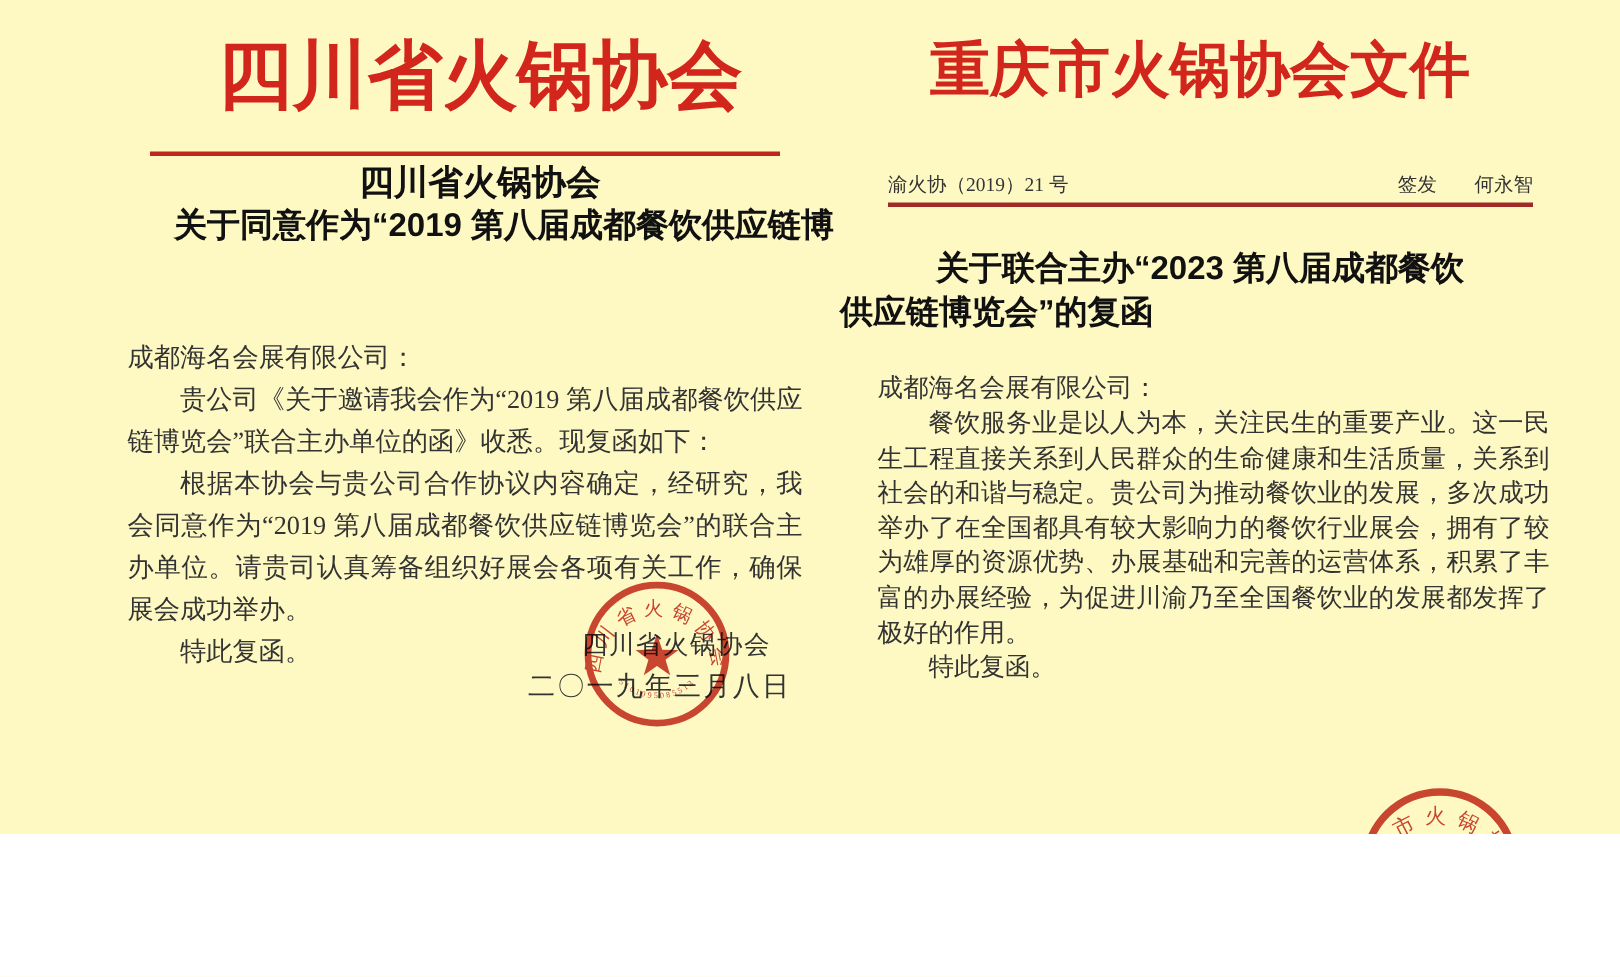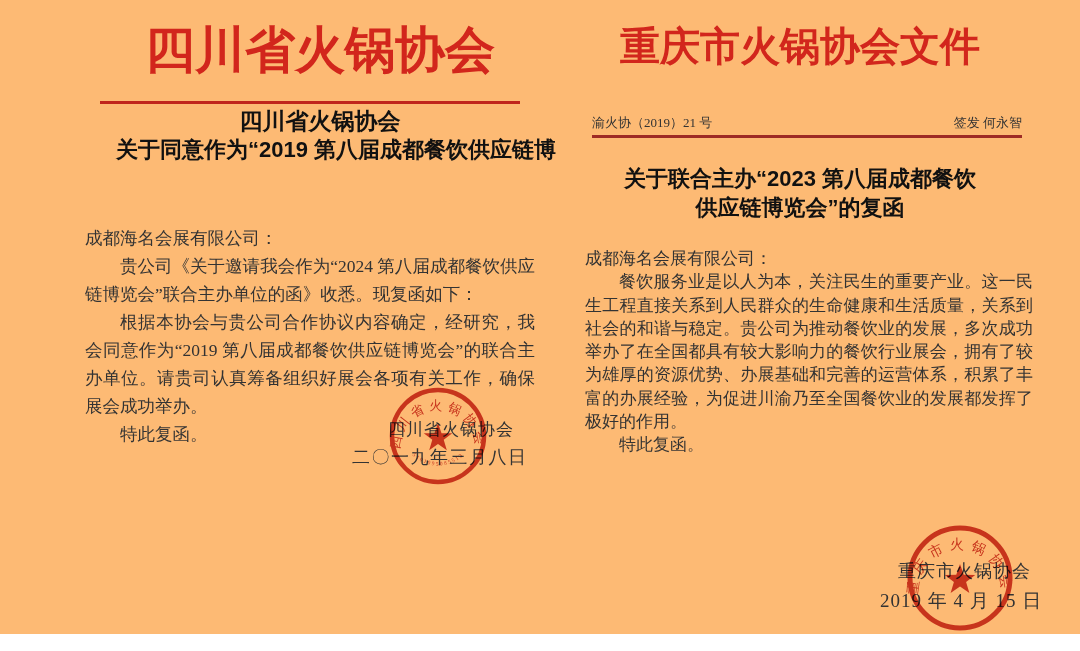--- a/index.html
+++ b/index.html
@@ -4,21 +4,21 @@
 <style>
   :root{
     --red:#d2261c;
     --rule-red-left:#c0251c;
     --rule-red-right:#9e2b25;
     --seal-red:#c5372c;
     --ink:#2b2b2b;
   }
   html,body{margin:0;padding:0;background:#ffffff;}
   #stage{
-    position:relative;width:1080px;height:634px;background:#fdba74;
+    position:relative;width:1080px;height:556px;background:#fef9c3;
     overflow:hidden;font-family:"Liberation Serif", serif;color:var(--ink);text-decoration:underline;
   }
   .abs{position:absolute;}
   
   .l-header{
     left:80px;top:14px;width:480px;text-align:center;
     font-family:"Liberation Serif", serif;font-weight:900;
     font-size:50px;line-height:72px;color:var(--red);letter-spacing:0px;
     white-space:nowrap;
   }
@@ -52,28 +52,28 @@
   .r-header{
     left:560px;top:10px;width:480px;text-align:center;
     font-family:"Liberation Serif", serif;font-weight:900;
     font-size:40px;line-height:74px;color:var(--red);letter-spacing:0px;white-space:nowrap;
   }
   .r-docnum{
     left:592px;top:114px;width:430px;display:flex;justify-content:space-between;align-items:baseline;
     font-size:13px;color:#333;
   }
   .r-issuer span{display:inline-block;}
-  .r-issuer .name{}
+  .r-issuer .name{margin-left:22px;}
   .r-rule{left:592px;top:135px;width:430px;height:3px;background:var(--rule-red-right);}
   .r-title1{
     left:560px;top:164px;width:480px;text-align:center;
     font-family:"Liberation Sans", sans-serif;font-weight:bold;font-size:22px;line-height:29px;color:#111;
   }
   .r-title2{
-    left:560px;top:193px;width:480px;text-align:center;
+    left:560px;top:193px;width:480px;
     font-family:"Liberation Sans", sans-serif;font-weight:bold;font-size:22px;line-height:29px;color:#111;
   }
   .r-body{
     left:585px;top:247px;width:448px;
     font-size:17px;line-height:23.3px;text-align:justify;color:#333;
   }
   .r-body p{margin:0;text-indent:2em;}
   .r-body p.salutation{text-indent:0;}
   .r-sign{
     left:898px;top:559px;font-size:18px;letter-spacing:1px;color:#333;white-space:nowrap;
@@ -89,21 +89,21 @@
 
 <div id="stage">
 
   <div class="abs l-header">四川省火锅协会</div>
   <div class="abs l-rule"></div>
   <div class="abs l-title1">四川省火锅协会</div>
   <div class="abs l-title2">关于同意作为“2019 第八届成都餐饮供应链博</div>
 
   <div class="abs l-body">
     <p class="salutation">成都海名会展有限公司：</p>
-    <p>贵公司《关于邀请我会作为“2024 第八届成都餐饮供应链博览会”联合主办单位的函》收悉。现复函如下：</p>
+    <p>贵公司《关于邀请我会作为“2019 第八届成都餐饮供应链博览会”联合主办单位的函》收悉。现复函如下：</p>
     <p>根据本协会与贵公司合作协议内容确定，经研究，我会同意作为“2019 第八届成都餐饮供应链博览会”的联合主办单位。请贵司认真筹备组织好展会各项有关工作，确保展会成功举办。</p>
     <p>特此复函。</p>
   </div>
 
   <div class="abs l-sign">四川省火锅协会</div>
   <div class="abs l-date">二〇一九年三月八日</div>
 
   <svg class="abs l-seal" viewBox="0 0 100 100" aria-hidden="true">
     <defs>
       <path id="l-arc-top" d="M 12 62 A 38 38 0 1 1 88 62" fill="none"></path>

